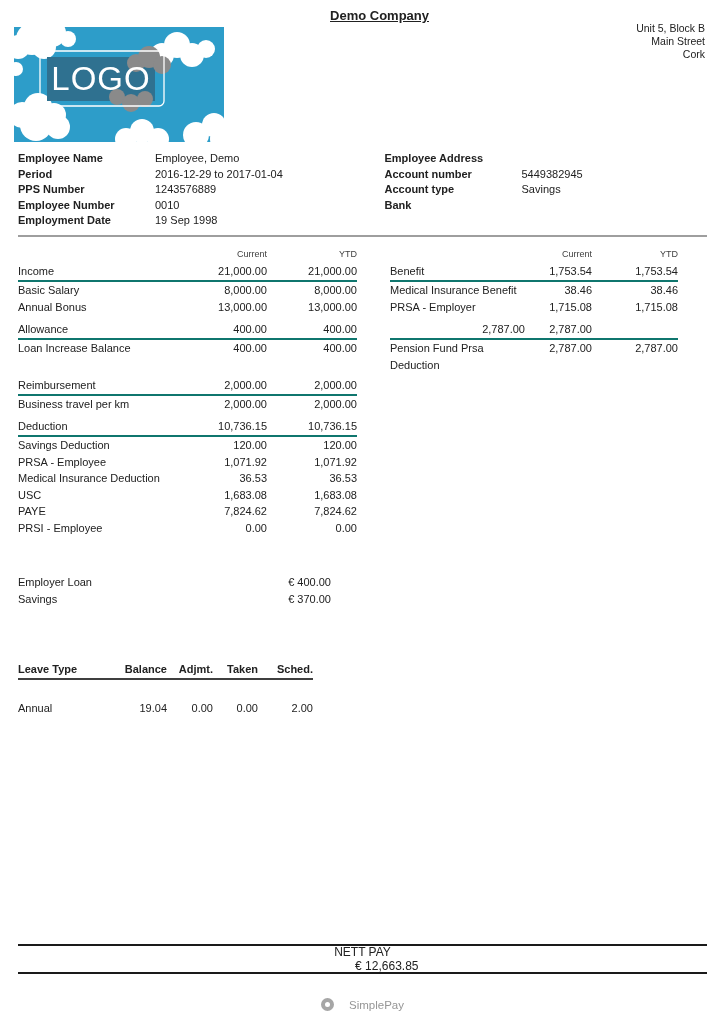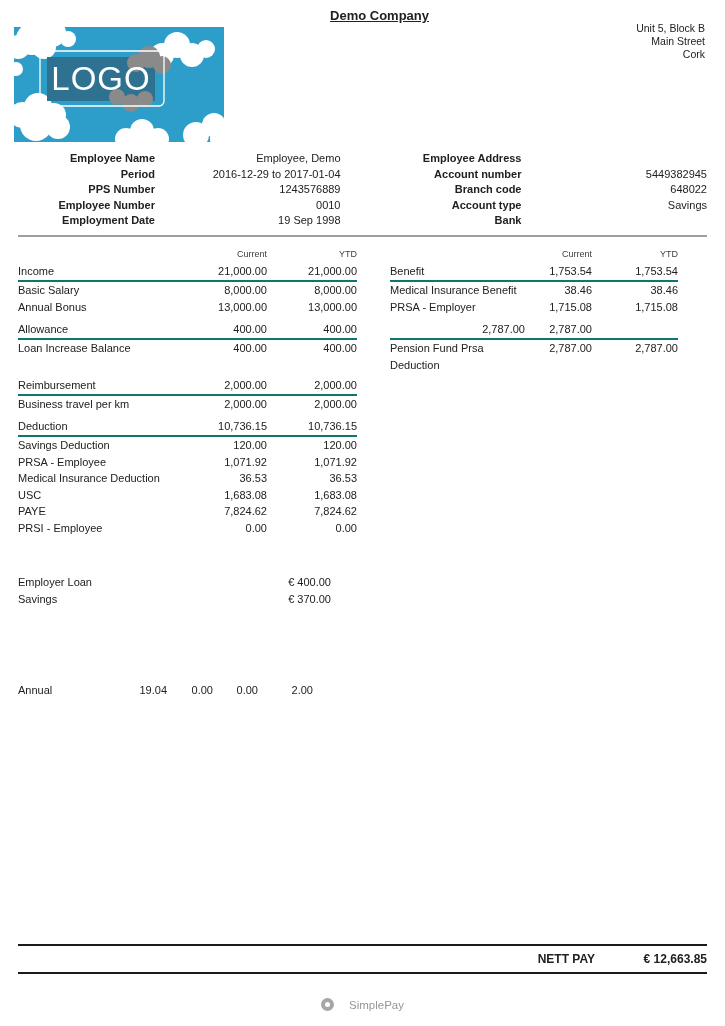--- a/index.html
+++ b/index.html
@@ -12,21 +12,21 @@
     position:absolute;top:8px;left:0;width:100%;box-sizing:border-box;
     padding-left:34px;text-align:center;font-weight:bold;font-size:13px;text-decoration:underline;
   }
   .company-address{
     position:absolute;top:22px;right:20px;text-align:right;
     font-size:10.5px;line-height:13px;
   }
   .logo{position:absolute;top:27px;left:14px;width:210px;height:115px;}
   .emp{
     position:absolute;top:151px;left:18px;right:18px;
-    display:grid;grid-template-columns:1fr 1fr;column-gap:44px;text-align:right;
+    display:grid;grid-template-columns:1fr 1fr;column-gap:44px;
   }
   .erow{display:grid;grid-template-columns:137px 1fr;line-height:15.5px;}
   .erow .lbl{font-weight:bold;}
   .sep{position:absolute;top:235px;left:18px;right:18px;height:2px;background:#9e9e9e;}
 
   .main-left{position:absolute;top:248px;left:18px;width:339px;}
   .main-right{position:absolute;top:248px;left:390px;width:288px;}
   .trow{display:grid;}
   .main-left .trow{grid-template-columns:172px 77px 90px;}
   .main-right .trow{grid-template-columns:135px 67px 86px;}
@@ -45,22 +45,22 @@
   .cb .crow:first-of-type{padding-top:2px;}
 
   .leave{position:absolute;top:662px;left:18px;width:295px;}
   .leave .trow{grid-template-columns:92px 57px 46px 45px 55px;}
   .lhead{font-weight:bold;line-height:15px;padding-bottom:1px;border-bottom:2px solid #3f3f3f;}
   .lrow{line-height:17px;padding-top:20px;}
 
   .nett{
     position:absolute;top:944px;left:18px;right:18px;height:26px;
     border-top:2px solid #1a1a1a;border-bottom:2px solid #1a1a1a;
-    display:flex;justify-content:flex-end;align-items:center;
-    font-weight:bold;font-size:12px;
+    display:flex;justify-content:center;align-items:center;
+    font-weight:normal;font-size:12px;flex-direction:column;
   }
   .nett .value{width:112px;text-align:right;}
 
   .footer{
     position:absolute;top:998px;left:0;width:100%;
     display:flex;justify-content:center;align-items:center;gap:15px;
     color:#969696;
   }
   .ring{width:13px;height:13px;border-radius:50%;border:4px solid #a6a6a6;box-sizing:border-box;}
   .brand{font-size:11.5px;}
@@ -141,24 +141,20 @@
   <div class="col">
     <div class="erow">
         <span class="lbl">Employee Address</span>
         <span></span>
       </div>
     <div class="erow">
         <span class="lbl">Account number</span>
         <span>5449382945</span>
       </div>
     <div class="erow">
-        <span class="lbl">Branch code</span>
-        <span>648022</span>
-      </div>
-    <div class="erow">
         <span class="lbl">Account type</span>
         <span>Savings</span>
       </div>
     <div class="erow">
         <span class="lbl">Bank</span>
         <span></span>
       </div>
   </div>
 </div>
 
@@ -297,20 +293,27 @@
       <span>Employer Loan</span>
       <span class="num">€ 400.00</span>
     </div>
   <div class="crow">
       <span>Savings</span>
       <span class="num">€ 370.00</span>
     </div>
 </div>
 
 <div class="leave">
+  <div class="trow lhead">
+    <span>Leave Type</span>
+    <span class="num">Balance</span>
+    <span class="num">Adjmt.</span>
+    <span class="num">Taken</span>
+    <span class="num">Sched.</span>
+  </div>
   <div class="trow lrow">
     <span>Annual</span>
     <span class="num">19.04</span>
     <span class="num">0.00</span>
     <span class="num">0.00</span>
     <span class="num">2.00</span>
   </div>
 </div>
 
 <div class="nett">

